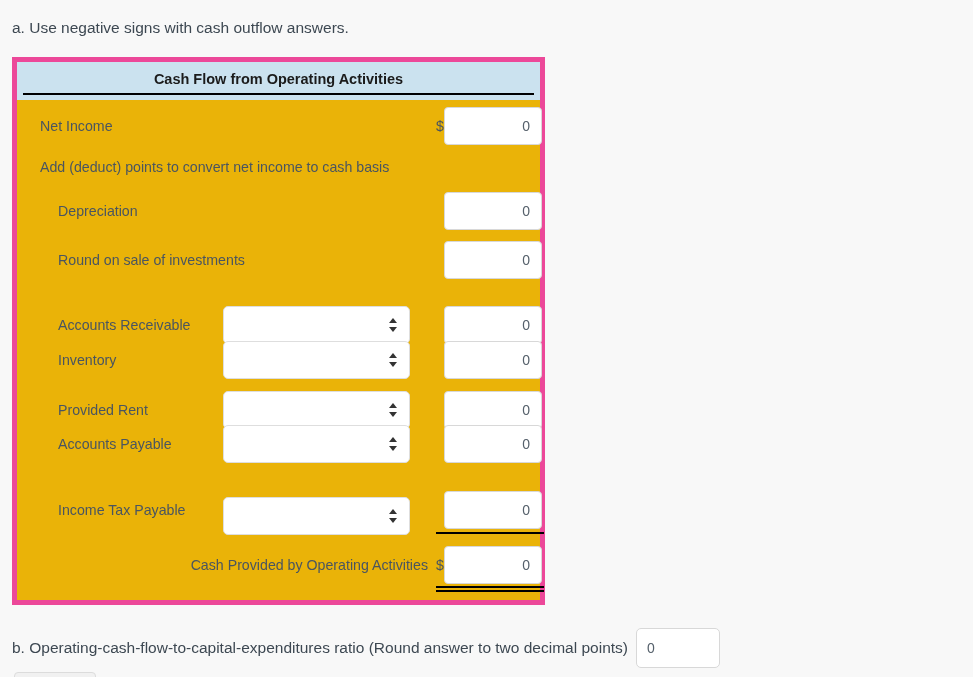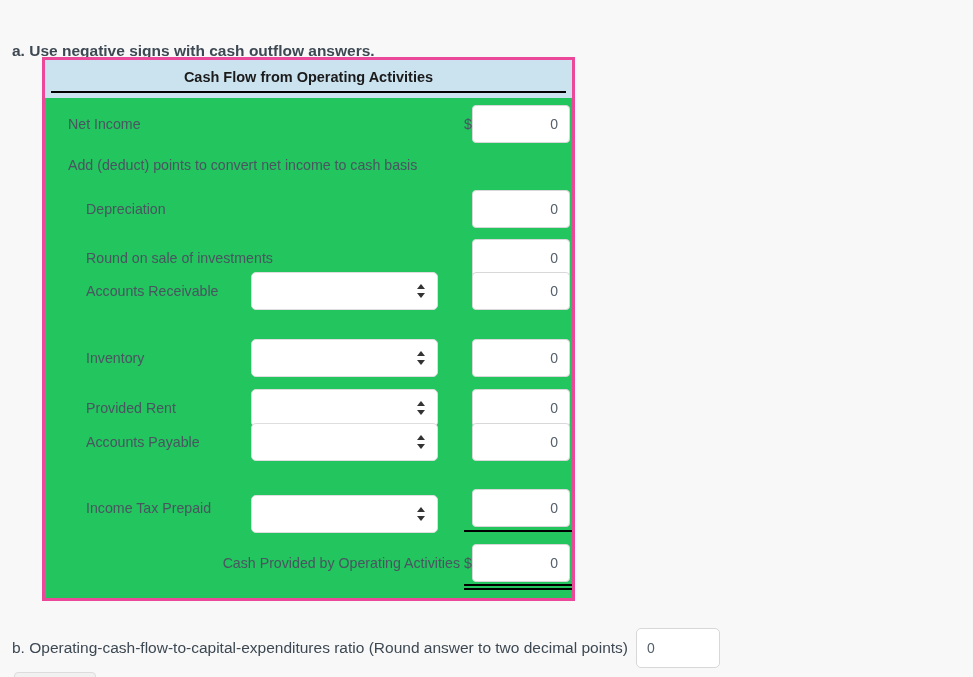--- a/index.html
+++ b/index.html
@@ -17,37 +17,35 @@
     position: relative;
     width: 973px;
     height: 677px;
     background: #f8f8f8;
   }
 
   
   .part-a-prompt {
     position: absolute;
     left: 12px;
-    top: 42px;
+    top: 19px;
     font-size: 15.5px;
     color: #3d4852;
     white-space: nowrap;
-    font-weight: bold;
   }
 
   
   .statement {
     position: absolute;
     left: 12px;
     top: 57px;
     width: 533px;
-    border: 3px solid #ec4899;
+    border: 5px solid #ec4899;
     background: #ffffff;
     box-sizing: border-box;
-    margin-left: 30px;
   }
 
   .statement-header {
     background: #cbe2ef;
     height: 38px;
     position: relative;
   }
 
   .statement-header .title {
     position: absolute;
@@ -65,21 +63,21 @@
     left: 6px;
     right: 6px;
     bottom: 5px;
     height: 2px;
     background: #000000;
   }
 
   .statement-body {
     position: relative;
     height: 500px;
-    background: #22c55e;
+    background: #eab308;
   }
 
   
   .row {
     position: absolute;
     left: 0;
     right: 0;
     height: 38px;
   }
 
@@ -266,21 +264,21 @@
       <div class="row" style="top:92px;">
         <div class="row-label indent1">Depreciation</div>
         <input class="num-input" type="text" value="0" style="">
       </div>
 
       <div class="row" style="top:141px;">
         <div class="row-label indent1">Round on sale of investments</div>
         <input class="num-input" type="text" value="0" style="">
       </div>
 
-      <div class="row" style="top:174px;">
+      <div class="row" style="top:206px;">
         <div class="row-label indent1">Accounts Receivable</div>
         <div class="sel-wrap">
           <select class="sel"><option value=""></option></select>
           <span class="sel-arrow">
             <svg width="10" height="16" viewBox="0 0 10 16" xmlns="http://www.w3.org/2000/svg">
               <polygon points="5,1 9,6 1,6" fill="#333333"></polygon>
               <polygon points="5,15 1,10 9,10" fill="#333333"></polygon>
             </svg>
           </span>
         </div>
@@ -323,21 +321,21 @@
             <svg width="10" height="16" viewBox="0 0 10 16" xmlns="http://www.w3.org/2000/svg">
               <polygon points="5,1 9,6 1,6" fill="#333333"></polygon>
               <polygon points="5,15 1,10 9,10" fill="#333333"></polygon>
             </svg>
           </span>
         </div>
         <input class="num-input" type="text" value="0" style="">
       </div>
 
       <div class="row" style="top:391px;">
-        <div class="row-label indent1">Income Tax Prepaid</div>
+        <div class="row-label indent1">Income Tax Payable</div>
         <div class="sel-wrap" style="top:6px;">
           <select class="sel"><option value=""></option></select>
           <span class="sel-arrow">
             <svg width="10" height="16" viewBox="0 0 10 16" xmlns="http://www.w3.org/2000/svg">
               <polygon points="5,1 9,6 1,6" fill="#333333"></polygon>
               <polygon points="5,15 1,10 9,10" fill="#333333"></polygon>
             </svg>
           </span>
         </div>
         <input class="num-input" type="text" value="0" style="">

